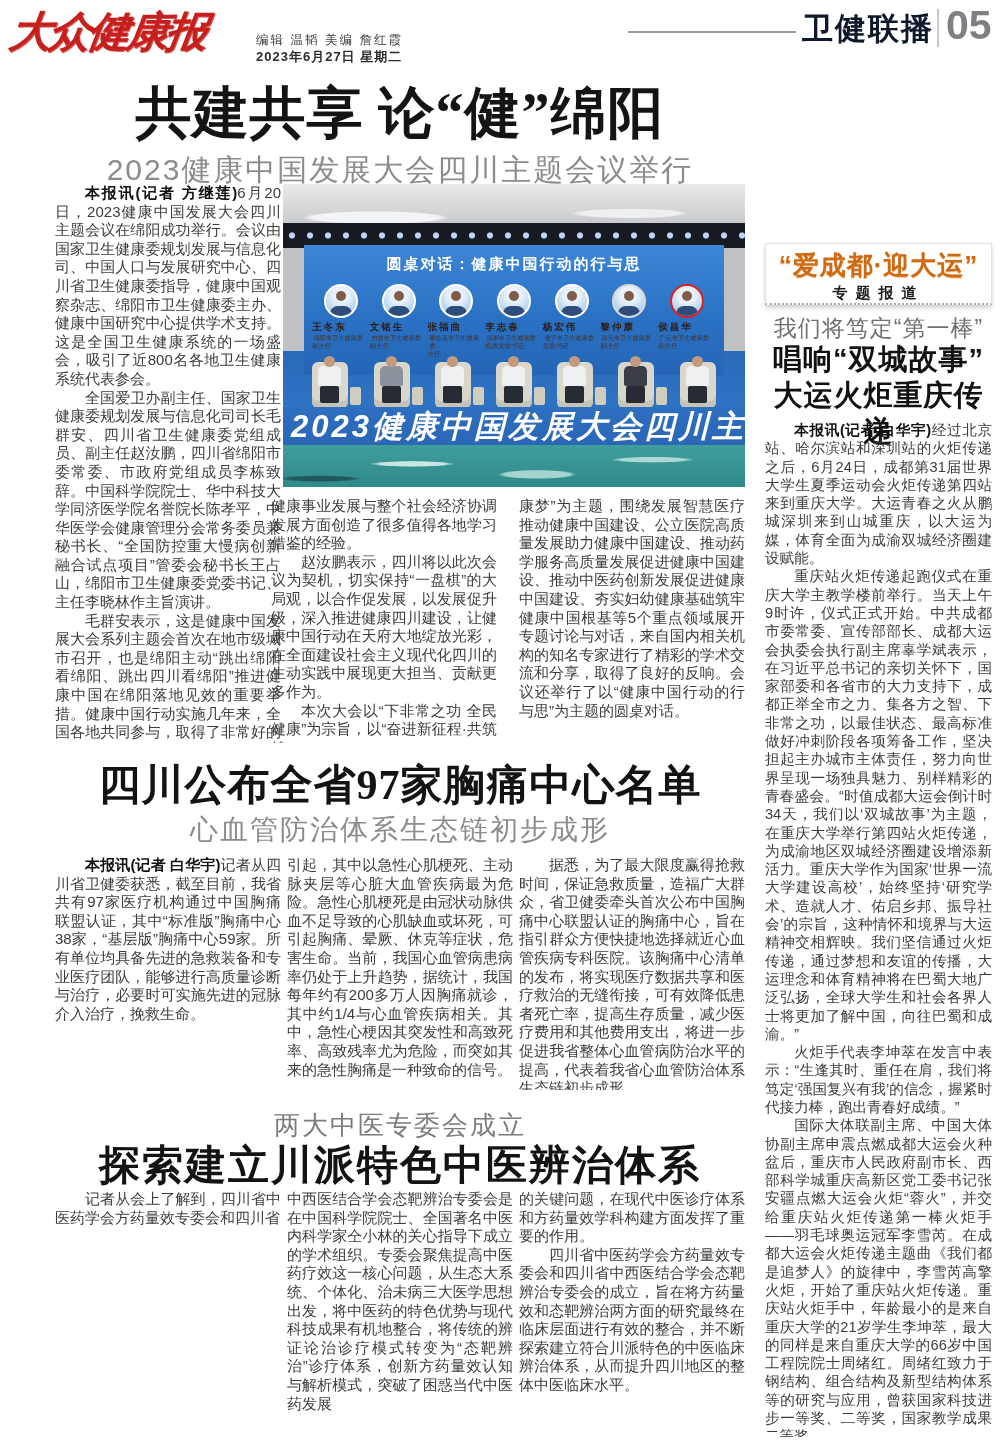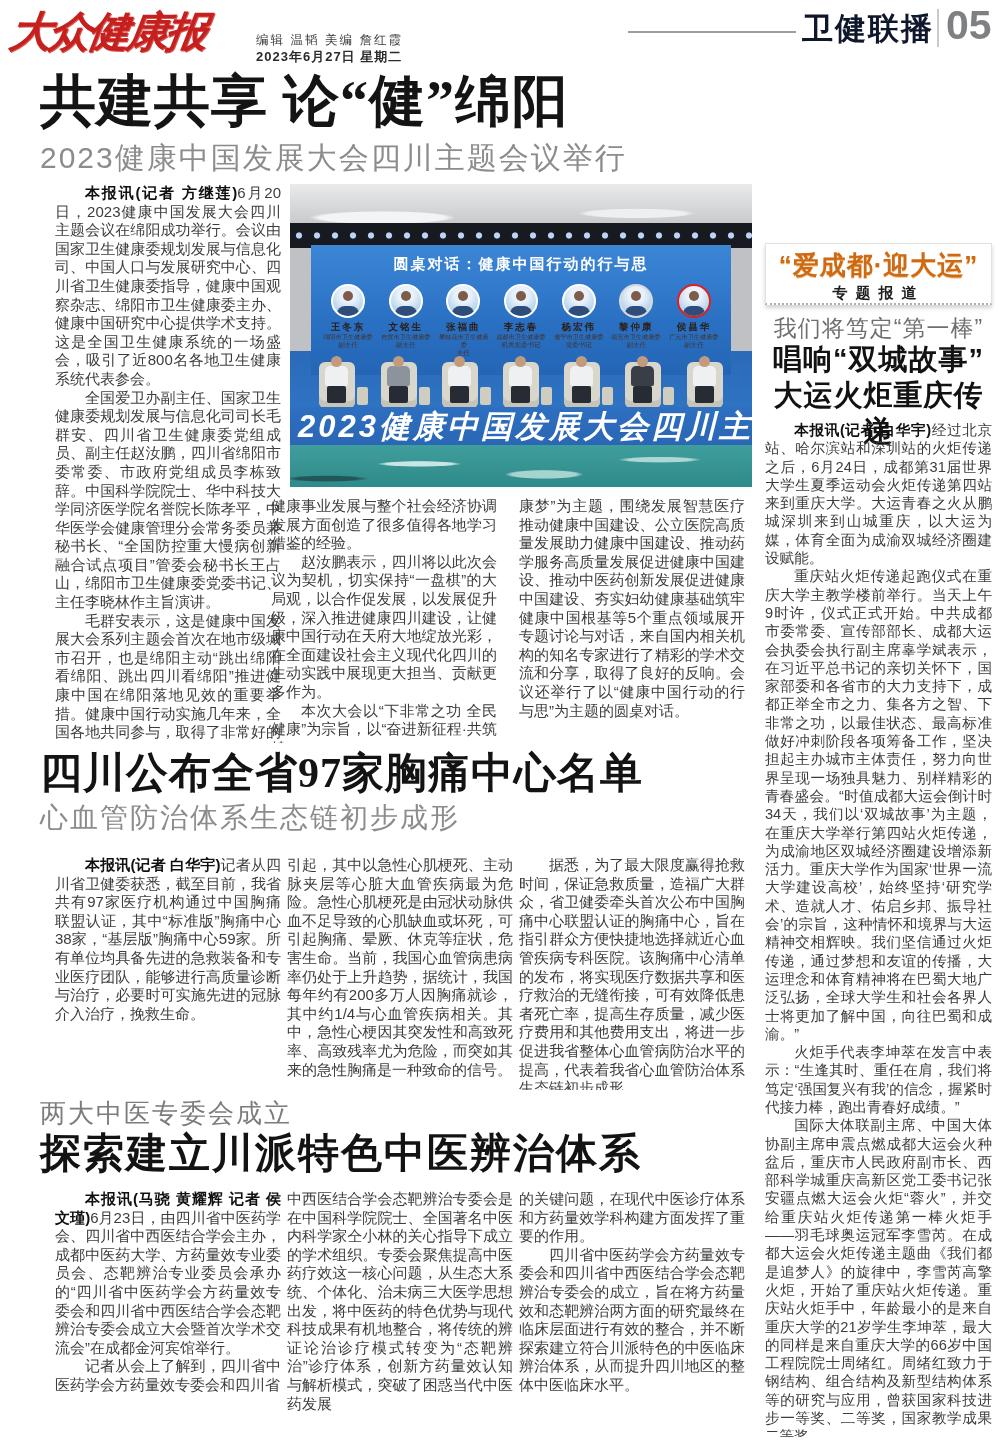--- a/index.html
+++ b/index.html
@@ -14,21 +14,21 @@
     font-size:42px;font-weight:bold;font-style:italic;color:#c5201d;
     transform:skew(-8deg);letter-spacing:-3px;text-shadow:1px 1px 0 #d9534f;}
   #meta-date{left:256px;top:12px;font-size:13px;font-weight:bold;color:#2b2b2b;letter-spacing:1px;margin-top:36px;}
   #meta-editors{left:256px;top:32px;font-size:12.5px;color:#3a3a3a;letter-spacing:2px;}
   #section-rule{left:628px;top:31px;width:168px;height:2px;background:#9a9c9e;}
   #section-name{left:802px;top:8px;font-size:31px;font-weight:bold;color:#0f172a;letter-spacing:2px;text-align:center;}
   #section-divider{left:937px;top:9px;width:2px;height:38px;background:#c9cacc;}
   #page-no{left:946px;top:2px;font-size:41px;font-weight:bold;color:#7e8083;}
 
   
-  .ctr{}
+  .ctr{text-align:center;margin-top:12px;}
   #a1-headline{left:40px;top:64px;width:720px;font-family:"Liberation Serif","DejaVu Serif",serif;
     font-weight:900;font-size:56px;color:#141414;letter-spacing:1px;}
   #a1-subheadline{left:40px;top:138px;width:720px;font-size:30px;color:#8c8c8c;letter-spacing:2px;}
   #a2-headline{left:40px;top:745px;width:720px;font-family:"Liberation Serif","DejaVu Serif",serif;
     font-weight:900;font-size:42px;color:#131313;letter-spacing:1px;}
   #a2-subheadline{left:40px;top:799px;width:720px;font-size:28px;color:#8c8c8c;letter-spacing:2px;}
   #a3-kicker{left:40px;top:1096px;width:720px;font-size:26px;color:#7c7c7c;letter-spacing:2px;}
   #a3-headline{left:40px;top:1126px;width:720px;font-family:"Liberation Serif","DejaVu Serif",serif;
     font-weight:900;font-size:41px;color:#131313;letter-spacing:2px;}
 
@@ -41,35 +41,35 @@
   #a1c2{left:271px;top:497px;height:246px;}
   #a1c3{left:519px;top:497px;height:246px;}
   #a2c1{left:55px;top:856px;height:234px;}
   #a2c2{left:287px;top:856px;height:234px;}
   #a2c3{left:519px;top:856px;height:234px;}
   #a3c1{left:55px;top:1190px;height:250px;}
   #a3c2{left:287px;top:1190px;height:250px;}
   #a3c3{left:519px;top:1190px;height:250px;}
 
   
-  #photo{left:290px;top:184px;width:462px;height:303px;background:#bfc1c4;overflow:hidden;}
+  #photo{left:283px;top:184px;width:462px;height:303px;background:#bfc1c4;overflow:hidden;}
   .ph-ceiling{left:0;top:0;width:100%;height:14%;
     background:radial-gradient(ellipse at 20% 80%,#f3f4f5 0 12%,rgba(0,0,0,0) 14%),
                radial-gradient(ellipse at 75% 70%,#eeeff0 0 10%,rgba(0,0,0,0) 12%),
                linear-gradient(#e9eaeb,#c7c8ca);}
   .ph-lights{left:0;top:13%;width:100%;height:8%;background-color:#171a20;
     background-image:radial-gradient(circle at 9px 50%,#bcd4f8 2.6px,rgba(0,0,0,0) 3.6px);
     background-size:18px 100%;}
   .ph-stage{left:0;top:55%;width:100%;height:20%;background:linear-gradient(180deg,#2a6ab8,#2f74c4);}
   .ph-screen{left:4.5%;top:20%;width:91%;height:43%;
     background:linear-gradient(180deg,#3c86d6 0%,#2a70c2 60%,#2465b5 100%);}
   .ph-screen-title{position:absolute;top:8%;width:100%;text-align:center;color:#ffffff;
     font-weight:bold;font-size:15px;letter-spacing:2px;}
   .panel-row{position:absolute;top:30%;left:2%;width:96%;display:flex;justify-content:space-between;}
-  .panelist{width:58px;text-align:center;font-family:Liberation Mono, monospace;}
+  .panelist{width:58px;text-align:left;}
   .avatar{width:34px;height:34px;margin:0 auto;border-radius:50%;box-sizing:border-box;
     border:2px solid #fff;position:relative;overflow:hidden;
     background:radial-gradient(circle at 50% 30%,#e9f2fb 0 30%,#bcd7ee 65%,#9cc0e4);}
   .av-head{position:absolute;top:5px;left:50%;margin-left:-5px;width:10px;height:10px;border-radius:50%;background:#7d5c49;}
   .av-body{position:absolute;bottom:-2px;left:50%;margin-left:-11px;width:22px;height:12px;border-radius:8px 8px 0 0;background:#2f4d7a;}
   .p-name{margin-top:3px;font-size:9.5px;font-weight:bold;color:#2e1d15;letter-spacing:2px;}
   .p-org{font-size:6.5px;color:#45332a;line-height:8px;transform:scale(.95);}
   .p-title{font-size:6.5px;color:#45332a;line-height:8px;}
   .figures-row{position:absolute;left:2%;top:51%;width:96%;height:23%;display:flex;
     justify-content:space-evenly;align-items:flex-end;}
@@ -282,21 +282,20 @@
 <div class="col" id="a2c2">
     <p class="bp cont">引起，其中以急性心肌梗死、主动脉夹层等心脏大血管疾病最为危险。急性心肌梗死是由冠状动脉供血不足导致的心肌缺血或坏死，可引起胸痛、晕厥、休克等症状，危害生命。当前，我国心血管病患病率仍处于上升趋势，据统计，我国每年约有200多万人因胸痛就诊，其中约1/4与心血管疾病相关。其中，急性心梗因其突发性和高致死率、高致残率尤为危险，而突如其来的急性胸痛是一种致命的信号。</p>
   </div>
 <div class="col" id="a2c3">
     <p class="bp">据悉，为了最大限度赢得抢救时间，保证急救质量，造福广大群众，省卫健委牵头首次公布中国胸痛中心联盟认证的胸痛中心，旨在指引群众方便快捷地选择就近心血管疾病专科医院。该胸痛中心清单的发布，将实现医疗数据共享和医疗救治的无缝衔接，可有效降低患者死亡率，提高生存质量，减少医疗费用和其他费用支出，将进一步促进我省整体心血管病防治水平的提高，代表着我省心血管防治体系生态链初步成形。</p>
   </div>
 
 <div class="abs ctr" id="a3-kicker">两大中医专委会成立</div>
 <div class="abs ctr" id="a3-headline">探索建立川派特色中医辨治体系</div>
 <div class="col" id="a3c1">
-    <p class="bp"><b>本报讯(马骁 黄耀辉 记者 侯文瑾)</b>6月23日，由四川省中医药学会、四川省中西医结合学会主办，成都中医药大学、方药量效专业委员会、态靶辨治专业委员会承办的“四川省中医药学会方药量效专委会和四川省中西医结合学会态靶辨治专委会成立大会暨首次学术交流会”在成都金河宾馆举行。</p>
     <p class="bp">记者从会上了解到，四川省中医药学会方药量效专委会和四川省</p>
   </div>
 <div class="col" id="a3c2">
     <p class="bp cont">中西医结合学会态靶辨治专委会是在中国科学院院士、全国著名中医内科学家仝小林的关心指导下成立的学术组织。专委会聚焦提高中医药疗效这一核心问题，从生态大系统、个体化、治未病三大医学思想出发，将中医药的特色优势与现代科技成果有机地整合，将传统的辨证论治诊疗模式转变为“态靶辨治”诊疗体系，创新方药量效认知与解析模式，突破了困惑当代中医药发展</p>
   </div>
 <div class="col" id="a3c3">
     <p class="bp cont">的关键问题，在现代中医诊疗体系和方药量效学科构建方面发挥了重要的作用。</p>
     <p class="bp">四川省中医药学会方药量效专委会和四川省中西医结合学会态靶辨治专委会的成立，旨在将方药量效和态靶辨治两方面的研究最终在临床层面进行有效的整合，并不断探索建立符合川派特色的中医临床辨治体系，从而提升四川地区的整体中医临床水平。</p>
   </div>
 

